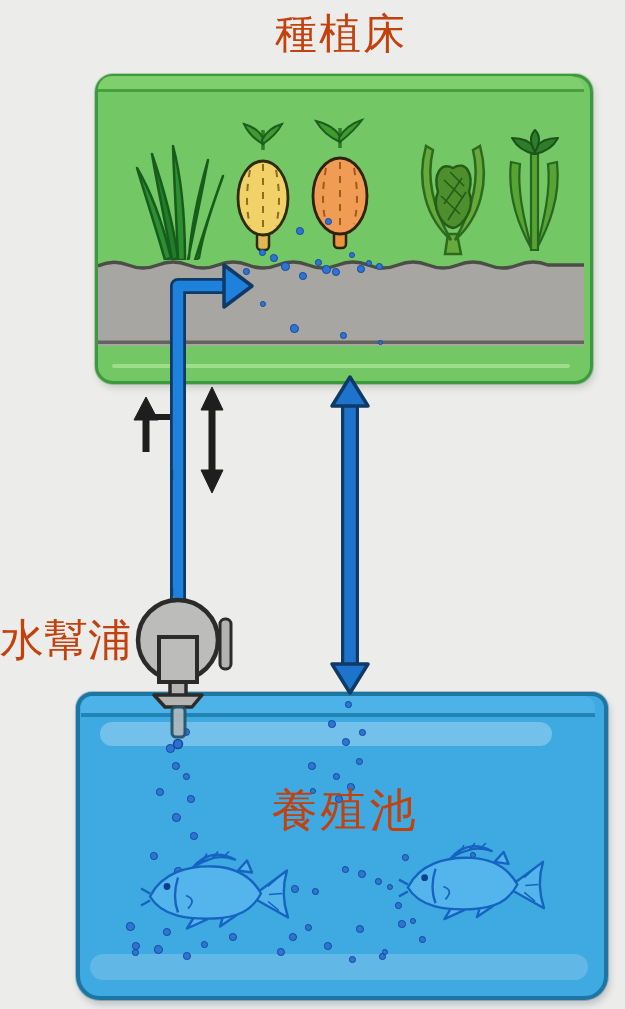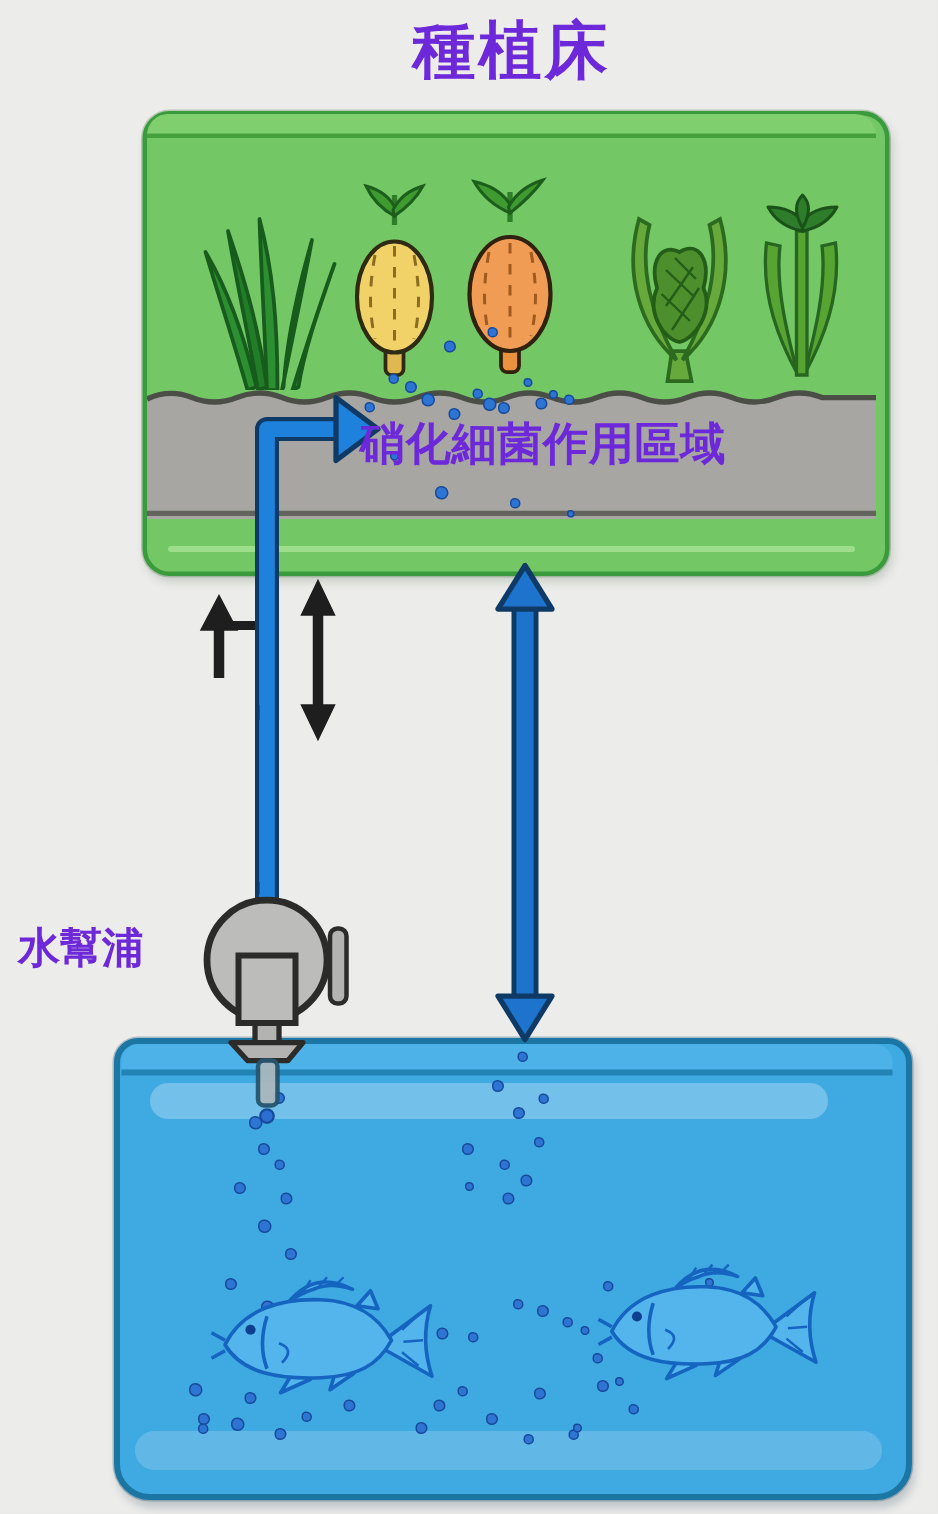--- a/index.html
+++ b/index.html
@@ -1,40 +1,40 @@
 <!DOCTYPE html>
 <html><head>
 <meta charset="utf-8">
 <style>
   html,body{margin:0;padding:0;}
   body{font-family:"Liberation Sans","DejaVu Sans",sans-serif;background:#e9e9e7;}
   .stage{position:relative;width:625px;height:1009px;background:#ececea;overflow:hidden;}
   .abs{position:absolute;}
-  .label{color:#6d28d9;font-weight:700;line-height:1.05;white-space:nowrap;}
+  .label{color:#c2410c;font-weight:400;line-height:1.05;white-space:nowrap;}
   
   .bed{left:95px;top:74px;width:492px;height:304px;background:#74c765;
        border:3px solid #3a9b3d;border-radius:18px;box-shadow:0 0 0 1px rgba(45,96,45,.25),2px 4px 6px rgba(90,120,90,.25);z-index:2;}
   .bed-lid{left:98px;top:76px;width:486px;height:13px;background:#80cf6f;
        border-bottom:3px solid #46a03c;border-radius:14px 14px 0 0;z-index:3;}
   .bed-bottom-line{left:112px;top:364px;width:458px;height:4px;background:#9edd8a;border-radius:2px;z-index:4;}
   
   .tank{left:76px;top:692px;width:524px;height:300px;background:#3fa9e2;
         border:4px solid #1b76a4;border-radius:16px 16px 24px 24px;
         box-shadow:0 0 0 1px rgba(20,80,110,.3),2px 5px 6px rgba(90,110,125,.3);z-index:2;}
   .tank-rim{left:81px;top:696px;width:514px;height:17px;background:#4db2e8;border-radius:12px 12px 0 0;z-index:3;}
   .water-line{left:81px;top:713px;width:514px;height:3.5px;background:#1f7fb0;opacity:.9;z-index:3;}
   .water-hl{left:100px;top:722px;width:452px;height:24px;border-radius:12px;background:rgba(255,255,255,.27);z-index:3;}
   .water-hl2{left:90px;top:954px;width:498px;height:26px;border-radius:13px;background:rgba(255,255,255,.18);z-index:3;}
   .bubble{position:absolute;background:#2e74d3;border:1.5px solid #174a9b;border-radius:46% 54% 50% 48%;box-sizing:border-box;}
   .layer{left:0;top:0;width:625px;height:1009px;pointer-events:none;}
   svg{display:block;}
   .t-title{left:95px;top:12px;width:492px;text-align:center;font-size:42px;letter-spacing:2px;z-index:9;}
   .t-soil{left:240px;top:281px;font-size:30px;letter-spacing:0.5px;z-index:9;}
   .t-waste{left:22px;top:455px;font-size:34px;z-index:9;}
-  .t-pump{left:12px;top:617px;font-size:28px;z-index:9;}
+  .t-pump{left:0;top:617px;font-size:44px;z-index:9;}
   .t-pure{left:393px;top:584px;font-size:34px;z-index:9;}
   .t-tank{left:76px;top:786px;width:524px;text-align:center;font-size:46px;letter-spacing:3px;padding-left:14px;box-sizing:border-box;z-index:9;}
 </style>
 </head>
 <body>
 
 <div class="stage">
 
   <div class="abs label t-title">種植床</div>
 
@@ -100,21 +100,20 @@
       <path d="M37,26 Q53,23 60,10 Q44,10 37,20 Z"></path>
       <path d="M37,24 Q29,10 37,2 Q45,10 37,24 Z"></path>
     </g>
   </svg>
 
   <svg class="abs" style="left:98px;top:254px;z-index:5" width="486" height="92" viewBox="0 0 486 92">
     <path d="M0,12 Q15,5 30,11 T60,11 T90,11 T120,11 T150,11 T180,11 T210,11 T240,11 T270,11 T300,11 T330,11 T360,11 T390,11 T420,11 T450,11 L486,11 L486,92 L0,92 Z" fill="#a7a6a2"></path>
     <path d="M0,12 Q15,5 30,11 T60,11 T90,11 T120,11 T150,11 T180,11 T210,11 T240,11 T270,11 T300,11 T330,11 T360,11 T390,11 T420,11 T450,11 L486,11" fill="none" stroke="#4b4d47" stroke-width="3.5"></path>
     <rect x="0" y="86.5" width="486" height="3.5" fill="#52544c" opacity=".8"></rect>
   </svg>
-  <div class="abs label t-soil">硝化細菌作用區域</div>
   <div class="abs bed-bottom-line"></div>
 
   <div class="abs layer" style="z-index:6">
       <span class="bubble" style="left: 296px; top: 227px; width: 8px; height: 8px;"></span>
       <span class="bubble" style="left: 324.5px; top: 217.5px; width: 7px; height: 7px;"></span>
       <span class="bubble" style="left: 258.5px; top: 248.5px; width: 7px; height: 7px;"></span>
       <span class="bubble" style="left: 270px; top: 254px; width: 8px; height: 8px;"></span>
       <span class="bubble" style="left: 280.5px; top: 261.5px; width: 9px; height: 9px;"></span>
       <span class="bubble" style="left: 299px; top: 272px; width: 8px; height: 8px;"></span>
       <span class="bubble" style="left: 314.5px; top: 258.5px; width: 7px; height: 7px;"></span>
@@ -255,14 +254,15 @@
     <rect x="92" y="35" width="11" height="50" rx="5" fill="#b3b3b1" stroke="#2c2c2a" stroke-width="3"></rect>
     <rect x="42" y="92" width="16" height="22" fill="#b3b3b1" stroke="#2b2b29" stroke-width="3.5"></rect>
     <path d="M26,111 L74,111 L64,123 L37,123 Z" fill="#b3b3b1" stroke="#2b2b29" stroke-width="3.5" stroke-linejoin="round"></path>
     <circle cx="50" cy="56" r="40" fill="#bcbcba" stroke="#2b2b29" stroke-width="4.5"></circle>
     <rect x="31" y="53" width="38" height="45" fill="#bcbcba" stroke="#2b2b29" stroke-width="4"></rect>
     <rect x="44" y="123" width="13" height="30" rx="4" fill="#a9b7bd" stroke="#26556e" stroke-width="3" opacity=".95"></rect>
     <circle cx="50" cy="160" r="4.5" fill="#2b6fd0" stroke="#174a9b" stroke-width="1.5"></circle>
   </svg>
 
   <div class="abs label t-pump">水幫浦</div>
+  <div class="abs label t-tank">養殖池</div>
 
 </div>
 
 </body></html>

